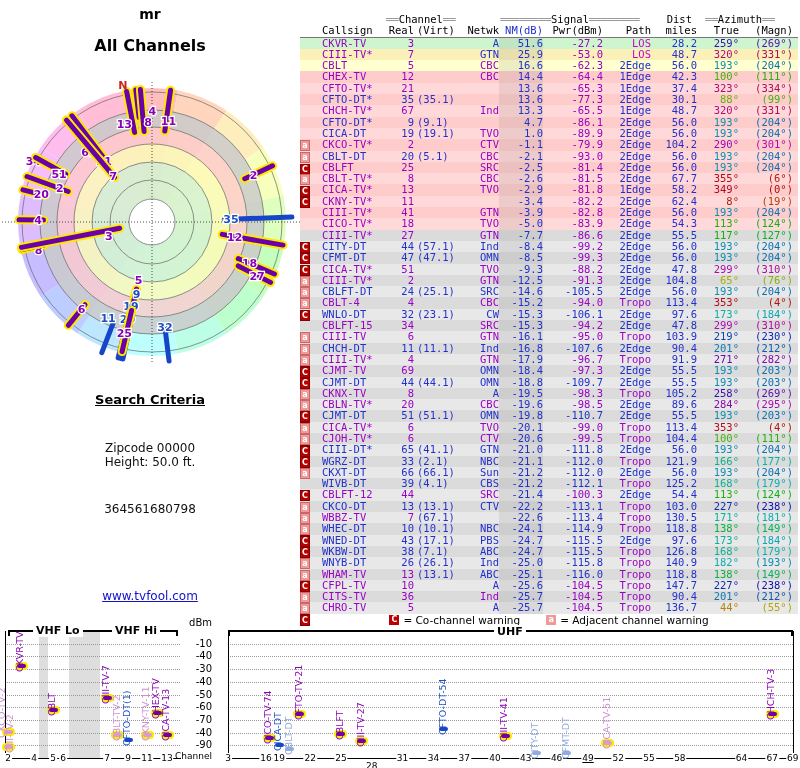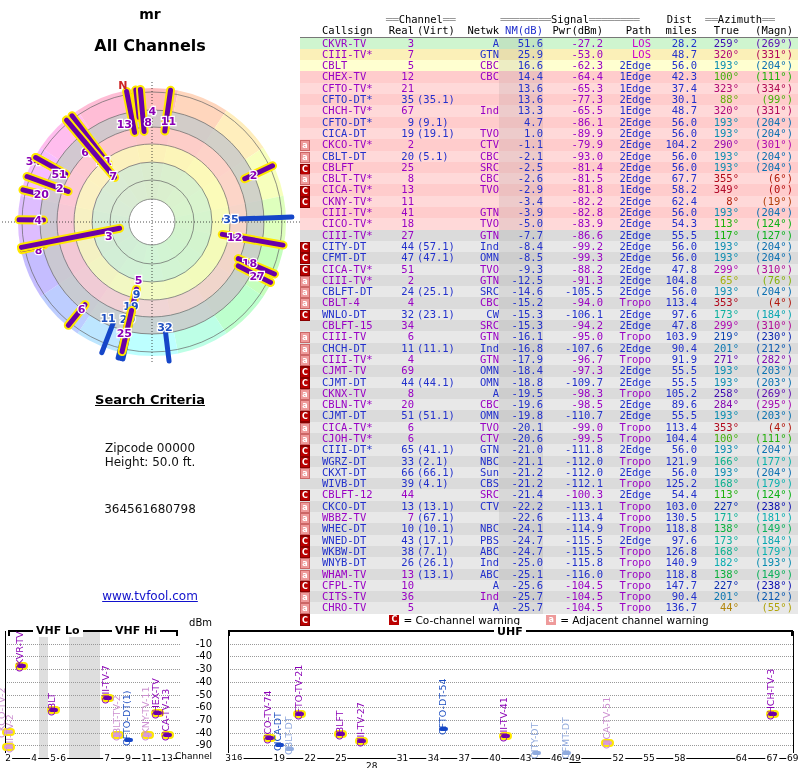--- a/index.html
+++ b/index.html
@@ -296,32 +296,32 @@
       <div class="bracket-label" style="left: 494px; top: 625px;">UHF</div>
       <div class="ticknum" style="left: 8px; top: 753px;">2</div>
       <div class="ticknum" style="left: 34px; top: 753px;">4</div>
       <div class="ticknum" style="left: 53px; top: 753px;">5</div>
       <div class="ticknum" style="left: 63px; top: 753px;">6</div>
       <div class="ticknum" style="left: 107px; top: 753px;">7</div>
       <div class="ticknum" style="left: 128px; top: 753px;">9</div>
       <div class="ticknum" style="left: 147px; top: 753px;">11</div>
       <div class="ticknum" style="left: 167px; top: 753px;">13</div>
       <div class="ticknum" style="left: 228px; top: 753px;">3</div>
-      <div class="ticknum" style="left: 237px; top: 753px; font-family: Liberation Mono, monospace;">16</div>
+      <div class="ticknum" style="left: 266px; top: 753px;">16</div>
       <div class="ticknum" style="left: 279.35px; top: 753px;">19</div>
       <div class="ticknum" style="left: 310.16px; top: 753px;">22</div>
       <div class="ticknum" style="left: 340.97px; top: 753px;">25</div>
       <div class="ticknum" style="left: 371.78px; top: 736px; margin-top: 25px;">28</div>
       <div class="ticknum" style="left: 402.59px; top: 753px;">31</div>
       <div class="ticknum" style="left: 433.4px; top: 753px;">34</div>
       <div class="ticknum" style="left: 464.21px; top: 753px;">37</div>
       <div class="ticknum" style="left: 495.02px; top: 753px;">40</div>
       <div class="ticknum" style="left: 525.83px; top: 753px;">43</div>
       <div class="ticknum" style="left: 556.64px; top: 753px;">46</div>
-      <div class="ticknum" style="left: 575px; top: 753px; text-decoration: underline;">49</div>
+      <div class="ticknum" style="left: 588px; top: 753px; text-decoration: underline;">49</div>
       <div class="ticknum" style="left: 618.26px; top: 753px;">52</div>
       <div class="ticknum" style="left: 649.07px; top: 753px;">55</div>
       <div class="ticknum" style="left: 679.88px; top: 753px;">58</div>
       <div class="ticknum" style="left: 710.69px; top: 776px;">61</div>
       <div class="ticknum" style="left: 741.5px; top: 753px;">64</div>
       <div class="ticknum" style="left: 772.31px; top: 753px;">67</div>
       <div class="ticknum" style="left: 792.85px; top: 753px;">69</div>
       <div class="bar analog" style="left: 3.5px; top: 730.473px; background: rgb(217, 155, 217);"></div>
       <div class="vlabel" style="left: 7px; top: 727.473px; color: rgb(204, 143, 208);">CKCO-TV-2</div>
       <div class="bar analog" style="left: 3.5px; top: 744.951px; background: rgb(217, 155, 217);"></div>

